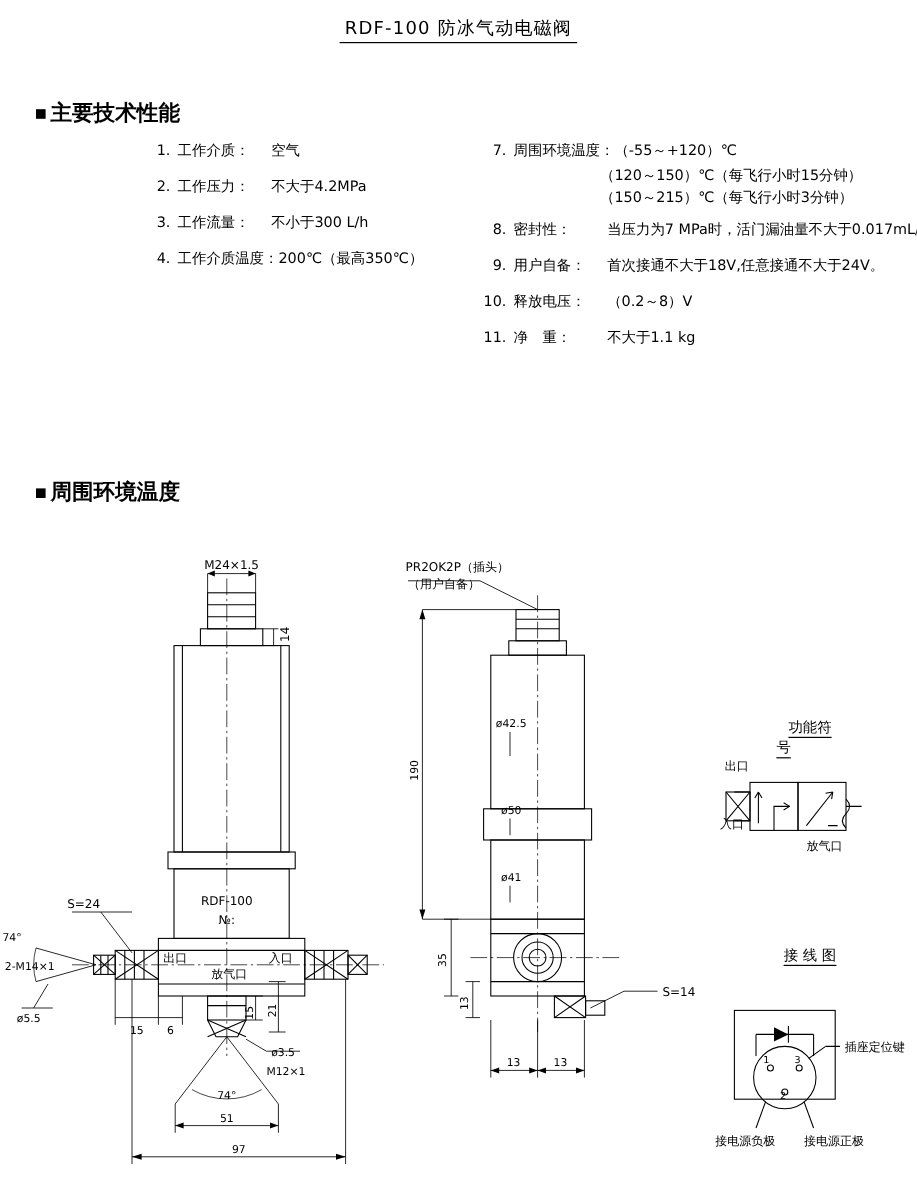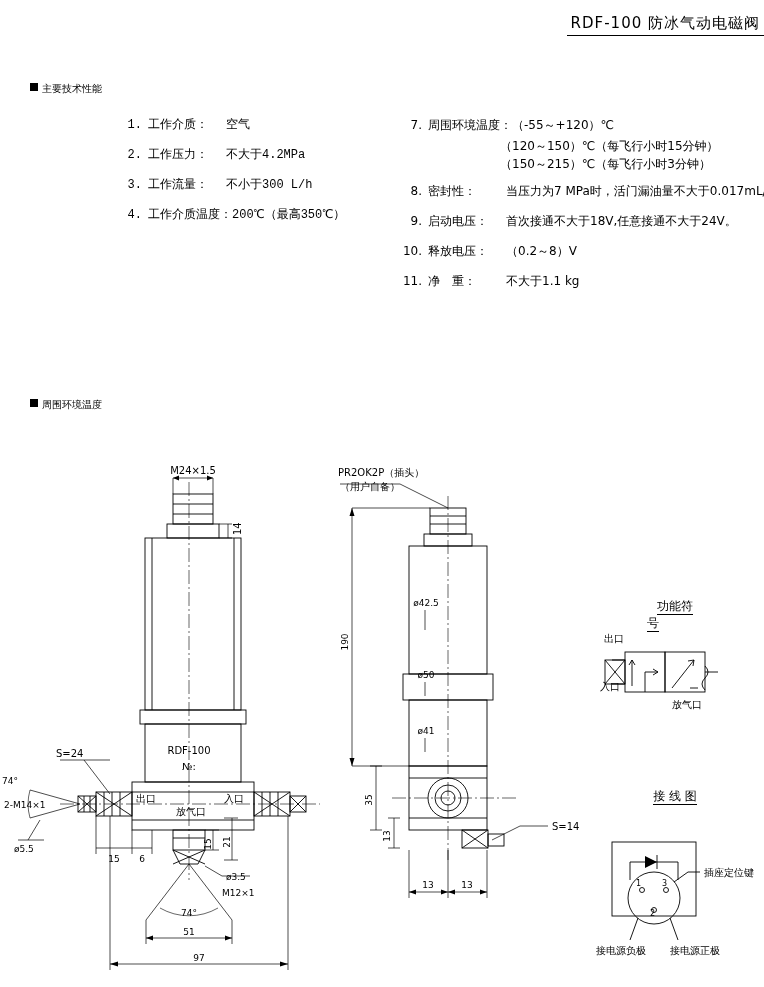--- a/index.html
+++ b/index.html
@@ -21,49 +21,49 @@
     left: 0; top: 0;
     width: 764px;
     height: 987px;
   }
 
   
   .doc-title {
     position: absolute;
     left: 0; top: 14px;
     width: 764px;
-    text-align: right;
+    text-align: center;
     font-size: 15px;
     letter-spacing: 1px;
   }
   .doc-title span {
     border-bottom: 1px solid #000;
     padding: 0 4px 2px 4px;
     display: inline-block;
   }
 
   
   .sec-head {
     position: absolute;
-    font-size: 10px;
-    font-weight: normal;
+    font-size: 18px;
+    font-weight: bold;
   }
   .sec-head .sq {
     display: inline-block;
     width: 8px; height: 8px;
     background: #000;
     margin-right: 4px;
     vertical-align: 1px;
   }
   #sec-spec { left: 30px; top: 82px; }
   #sec-dim  { left: 30px; top: 398px; }
 
   
   .spec-col { position: absolute; font-size: 12px; }
-  #spec-left  { left: 120px; top: 118px; width: 290px; font-family: Liberation Mono, monospace; }
+  #spec-left  { left: 120px; top: 118px; width: 290px; }
   #spec-right { left: 400px; top: 118px; width: 350px; }
 
   .spec-item {
     position: relative;
     margin-bottom: 15px;
     line-height: 15px;
     white-space: nowrap;
   }
   .spec-item .num {
     display: inline-block;
@@ -137,21 +137,21 @@
   <div class="spec-col" id="spec-right">
     <div class="spec-item">
       <span class="num">7.</span><span class="lab">周围环境温度：</span><span class="val">（-55～+120）℃</span>
     </div>
     <div class="spec-sub">（120～150）℃（每飞行小时15分钟）</div>
     <div class="spec-sub">（150～215）℃（每飞行小时3分钟）</div>
     <div class="spec-item">
       <span class="num">8.</span><span class="lab">密封性：</span><span class="val">当压力为7 MPa时，活门漏油量不大于0.017mL/min。</span>
     </div>
     <div class="spec-item">
-      <span class="num">9.</span><span class="lab">启动电压：</span><span class="val">首次接通不大于18V,任意接通不大于24V。</span>
+      <span class="num">9.</span><span class="lab">用户自备：</span><span class="val">首次接通不大于18V,任意接通不大于24V。</span>
     </div>
     <div class="spec-item">
       <span class="num">10.</span><span class="lab">释放电压：</span><span class="val">（0.2～8）V</span>
     </div>
     <div class="spec-item">
       <span class="num">11.</span><span class="lab">净　重：</span><span class="val">不大于1.1 kg</span>
     </div>
   </div>
 
   <div class="sec-head" id="sec-dim">

